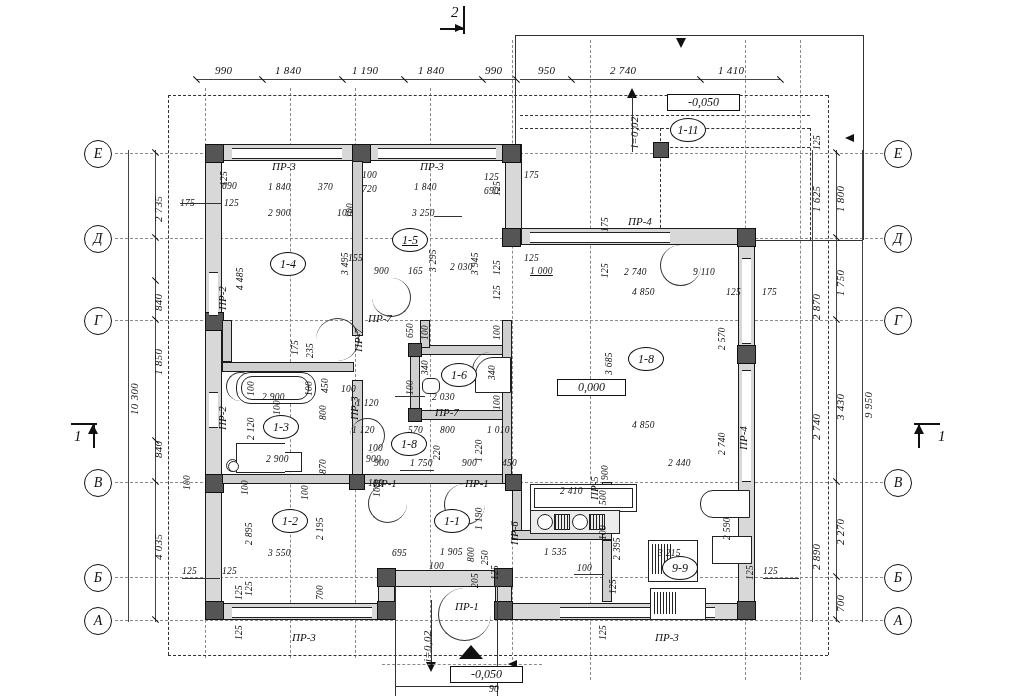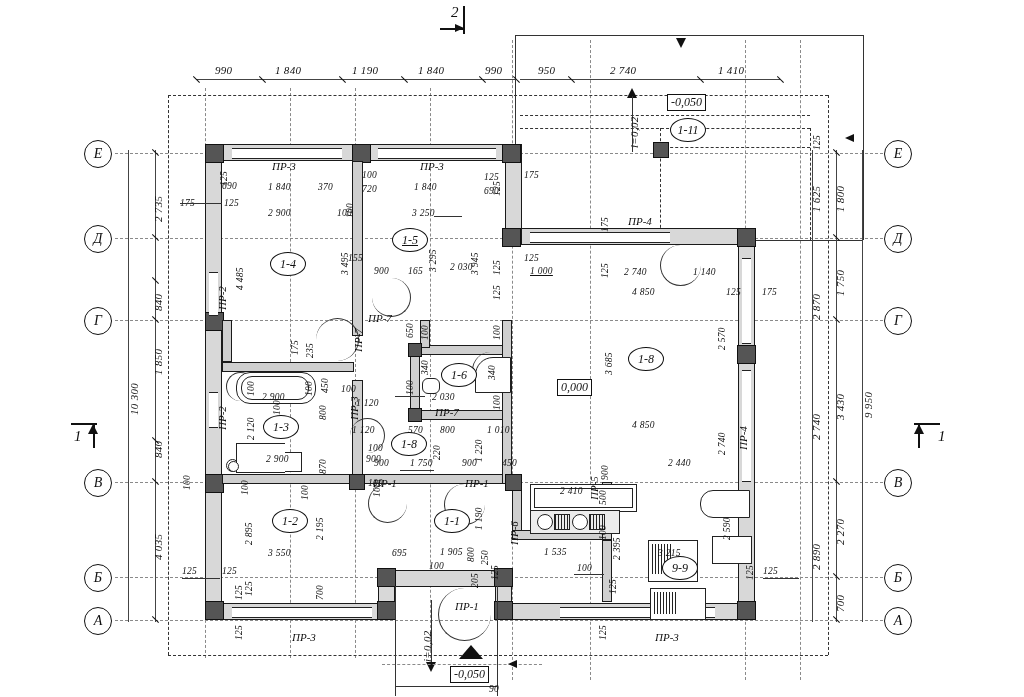--- a/index.html
+++ b/index.html
@@ -8,21 +8,21 @@
   #sheet{position:relative;width:1024px;height:697px;}
   .dim{position:absolute;font-size:11px;font-style:italic;color:#111;white-space:nowrap;
        letter-spacing:.3px;font-family:"Liberation Serif",serif;}
   .dim.sm{font-size:9.5px;}
   .vert{transform-origin:0 0;transform:rotate(-90deg);}
   .circ{position:absolute;border:1.1px solid #111;border-radius:50%;
         display:flex;align-items:center;justify-content:center;
         font-size:12.5px;font-style:italic;background:#fff;}
   .axcirc{width:26px;height:26px;font-size:14px;}
   .rmcirc{width:34px;height:22px;border-radius:50%;font-size:12px;}
-  .lvl{position:absolute;border:1px solid #111;padding:0px 3px;font-size:12px;
+  .lvl{position:absolute;border:1px solid #111;padding:0px 20px;font-size:12px;
        font-style:italic;background:#fff;white-space:nowrap;}
   .lbl{position:absolute;font-size:11px;font-style:italic;white-space:nowrap;}
 
   
   .wall{position:absolute;background:#d8d8d8;border:1.3px solid #1a1a1a;box-sizing:border-box;}
   .col{position:absolute;background:#555;border:1.2px solid #111;box-sizing:border-box;}
   .part{position:absolute;background:#cfcfcf;border:1px solid #1a1a1a;box-sizing:border-box;}
 
   
   .dline{position:absolute;background:#444;height:.8px;}
@@ -347,21 +347,21 @@
   <div class="dim vert sm" style="left:428px;top:272px;">3 295</div>
   <div class="dim vert sm" style="left:470px;top:275px;">3 945</div>
 
   <div class="dim vert sm" style="left:604px;top:375px;">3 685</div>
   <div class="dim vert sm" style="left:717px;top:350px;">2 570</div>
   <div class="dim vert sm" style="left:717px;top:455px;">2 740</div>
   <div class="dim sm" style="left:632px;top:287px;">4 850</div>
   <div class="dim sm" style="left:632px;top:420px;">4 850</div>
   <div class="dim sm" style="left:530px;top:266px;text-decoration:underline;">1 000</div>
   <div class="dim sm" style="left:524px;top:253px;">125</div>
-  <div class="dim sm" style="left:693px;top:267px;">1 140</div>
+  <div class="dim sm" style="left:693px;top:267px;">9 110</div>
   <div class="dim sm" style="left:624px;top:267px;">2 740</div>
   <div class="dim sm" style="left:726px;top:287px;">125</div>
   <div class="dim sm" style="left:762px;top:287px;">175</div>
   <div class="dim vert sm" style="left:600px;top:232px;">175</div>
   <div class="dim vert sm" style="left:600px;top:278px;">125</div>
   <div class="dim vert sm" style="left:492px;top:300px;">125</div>
   <div class="dim vert sm" style="left:492px;top:275px;">125</div>
   <div class="dim vert sm" style="left:600px;top:480px;">900</div>
 
   <div class="dim sm" style="left:262px;top:392px;">2 900</div>

